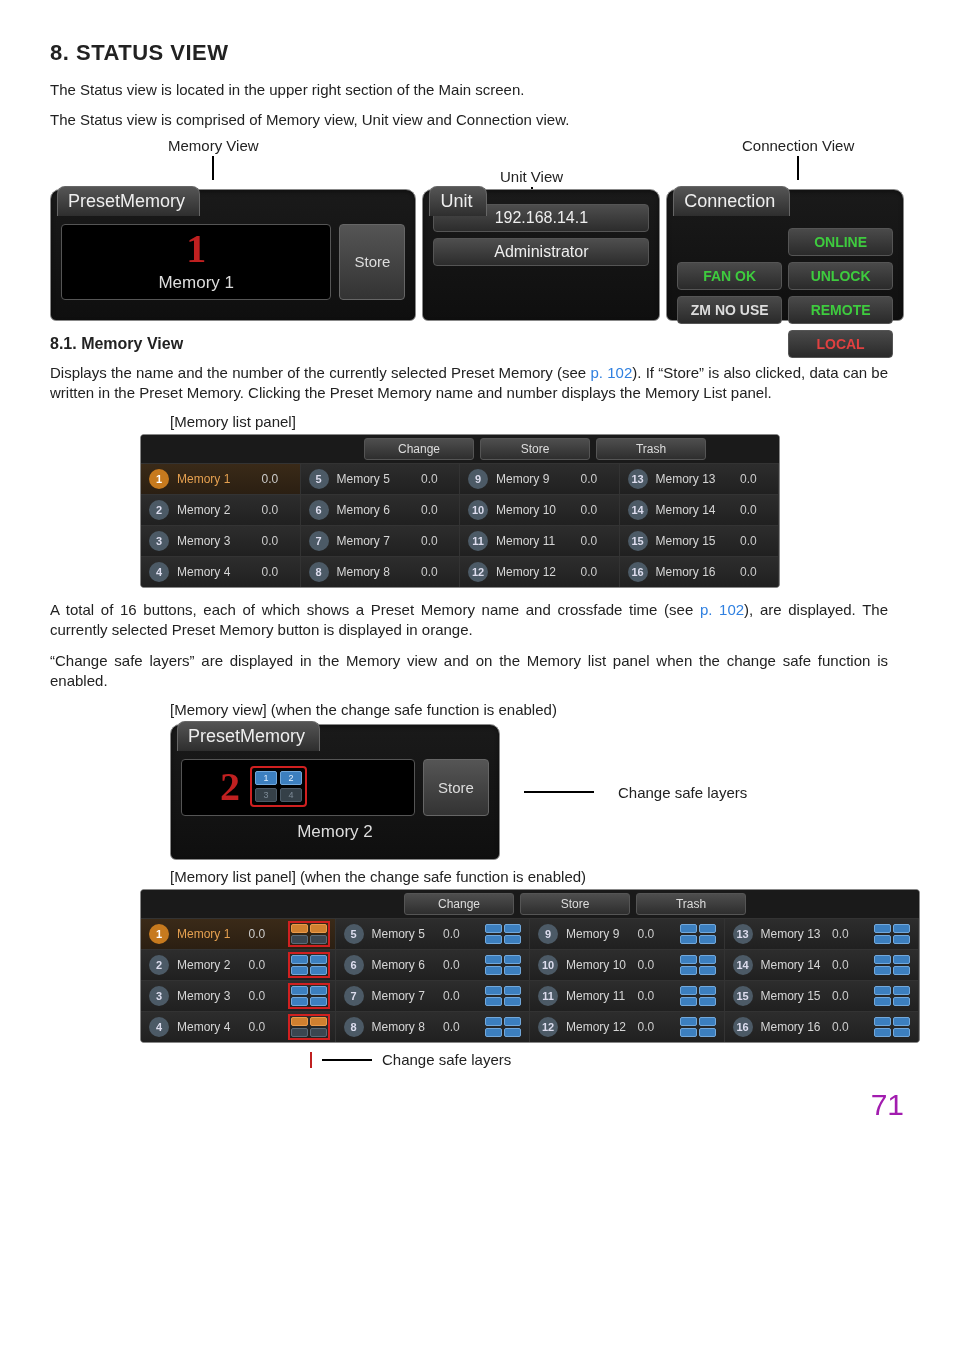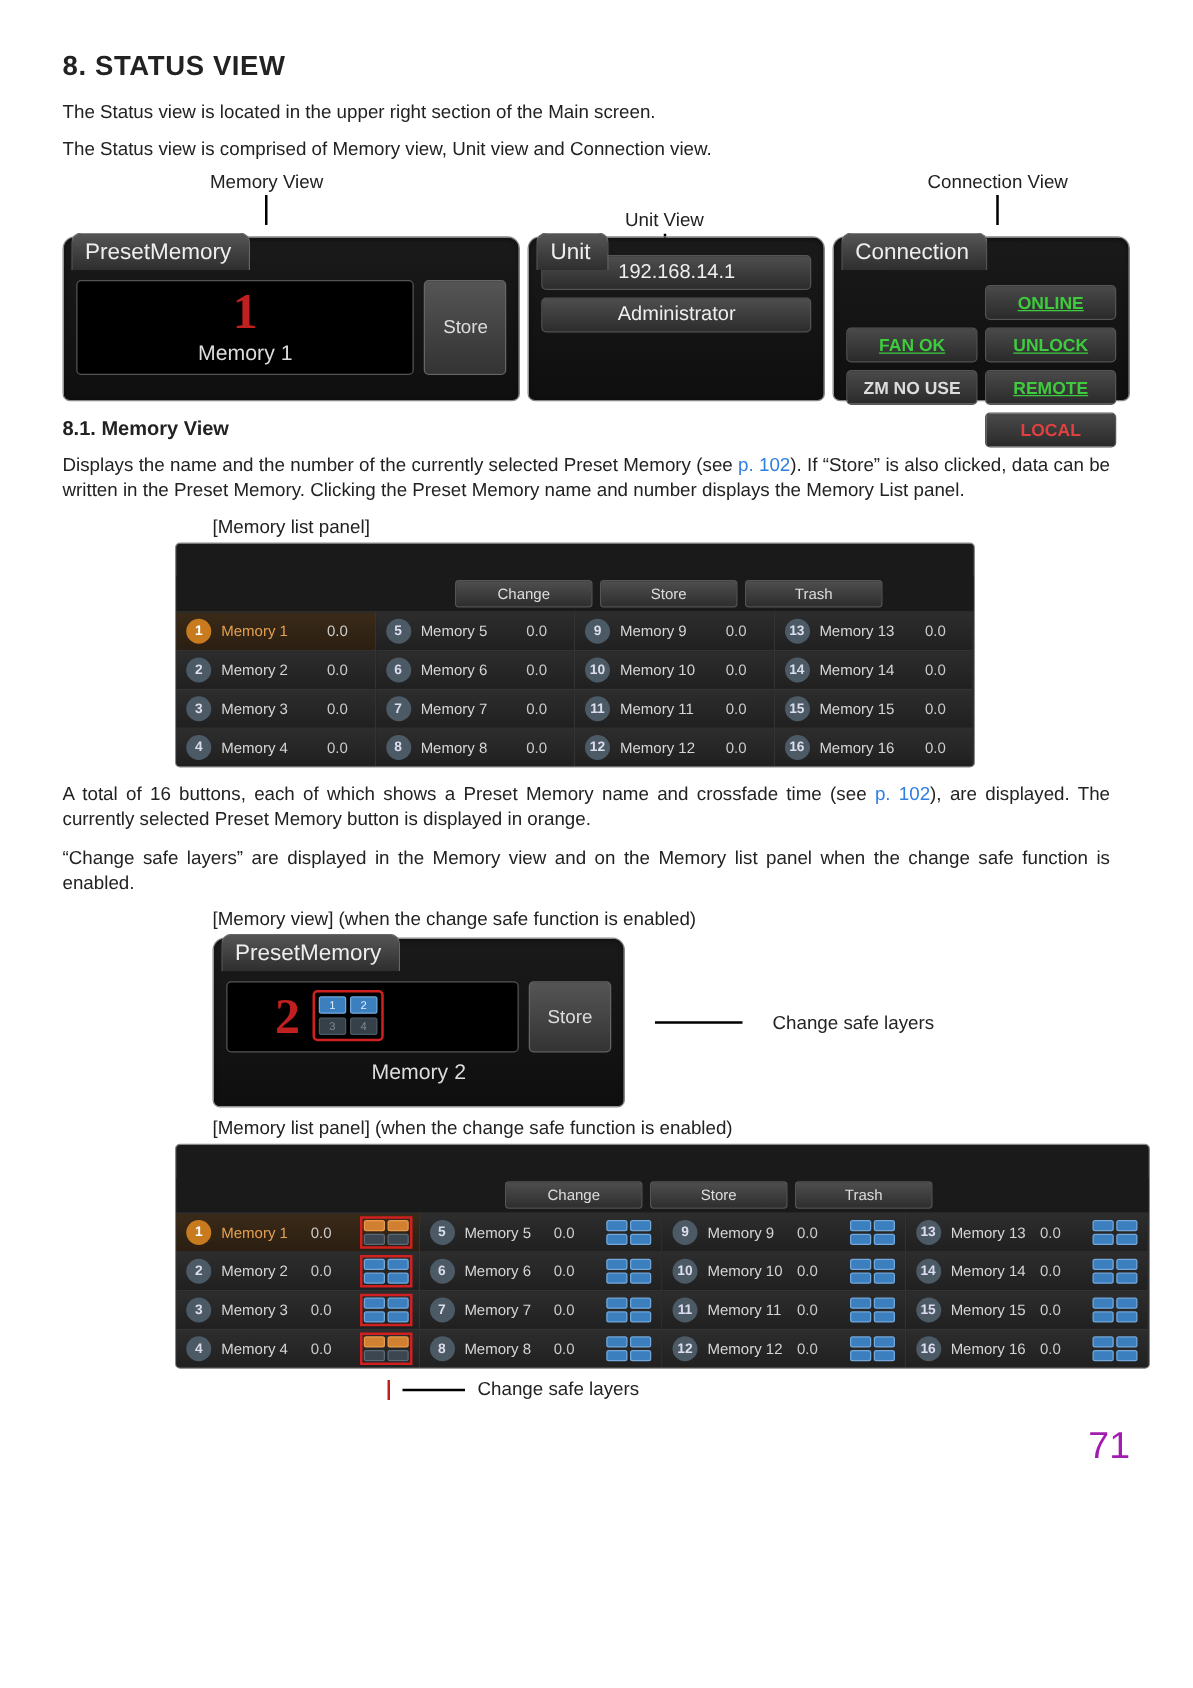--- a/index.html
+++ b/index.html
@@ -31,29 +31,29 @@
   .conn-panel   { width: 240px; height: 132px; }
   .mem-body { margin-top: 26px; display: flex; gap: 8px; align-items: stretch; }
   .mem-display { flex: 1; background: #000; border: 1px solid #555; border-radius: 4px; padding: 4px 10px 6px; text-align: center; }
   .mem-num { color: #c02020; font-size: 40px; font-weight: bold; line-height: 1; font-family: "Times New Roman", serif; }
   .mem-name { color: #ddd; font-size: 17px; margin-top: 4px; }
   .store-btn { width: 66px; background: linear-gradient(#555,#333); color: #ddd; border: 1px solid #666; border-radius: 4px; display: flex; align-items: center; justify-content: center; font-size: 15px; }
   .unit-body { }
   .unit-box { background: linear-gradient(#4e4e4e,#2c2c2c); border: 1px solid #555; border-radius: 4px; color: #eee; text-align: center; padding: 4px 0; font-size: 16px; margin-top: 6px; }
   .conn-body { margin-top: 0; display: grid; grid-template-columns: 1fr 1fr; gap: 6px; }
   .conn-cell { background: linear-gradient(#4a4a4a,#2a2a2a); border: 1px solid #555; border-radius: 4px; color: #eee; text-align: center; padding: 5px 0; font-size: 14px; font-weight: bold; }
-  .green { color: #3ecb3e; text-decoration: underline; }
+  .green { color: #3ecb3e; }
   .red   { color: #e04040; }
   .conn-panel .tabtitle { left: 6px; }
   .conn-panel .conn-body { margin-top: 30px; }
   .conn-cell.span2 { grid-column: 2; }
 
   
   .memlist { border: 1px solid #888; border-radius: 4px; overflow: hidden; background: #1a1a1a; color: #ccc; font-size: 12px; }
-  .memlist-hdr { display: flex; background: #1a1a1a; margin-top: 26px; }
+  .memlist-hdr { display: flex; background: #1a1a1a; }
   .memlist-hdr .hspacer { width: 220px; }
   .memlist-hdr .hbtn { flex: 0 0 110px; background: linear-gradient(#4e4e4e,#2e2e2e); color: #ddd; border: 1px solid #555; border-radius: 3px; margin: 3px; text-align: center; padding: 3px 0; font-size: 12px; }
   .memlist-grid { display: grid; grid-template-columns: repeat(4, 1fr); }
   .memlist-grid.wide { grid-template-columns: repeat(4, 1fr); }
   .mcell { display: flex; align-items: center; gap: 8px; padding: 5px 8px; border-top: 1px solid #333; border-right: 1px solid #333; background: linear-gradient(#2d2d2d,#202020); }
   .mcell .num { width: 20px; height: 20px; border-radius: 10px; background: #4c5a66; color: #dde; display: flex; align-items: center; justify-content: center; font-size: 11px; font-weight: bold; }
   .mcell.selected { background: linear-gradient(#3a2a18,#2b1f12); }
   .mcell.selected .num { background: #c77a1e; color: #fff; }
   .mcell.selected .mname { color: #e5a050; }
   .mcell .mname { flex: 1; color: #d6d6d6; font-size: 12px; }

